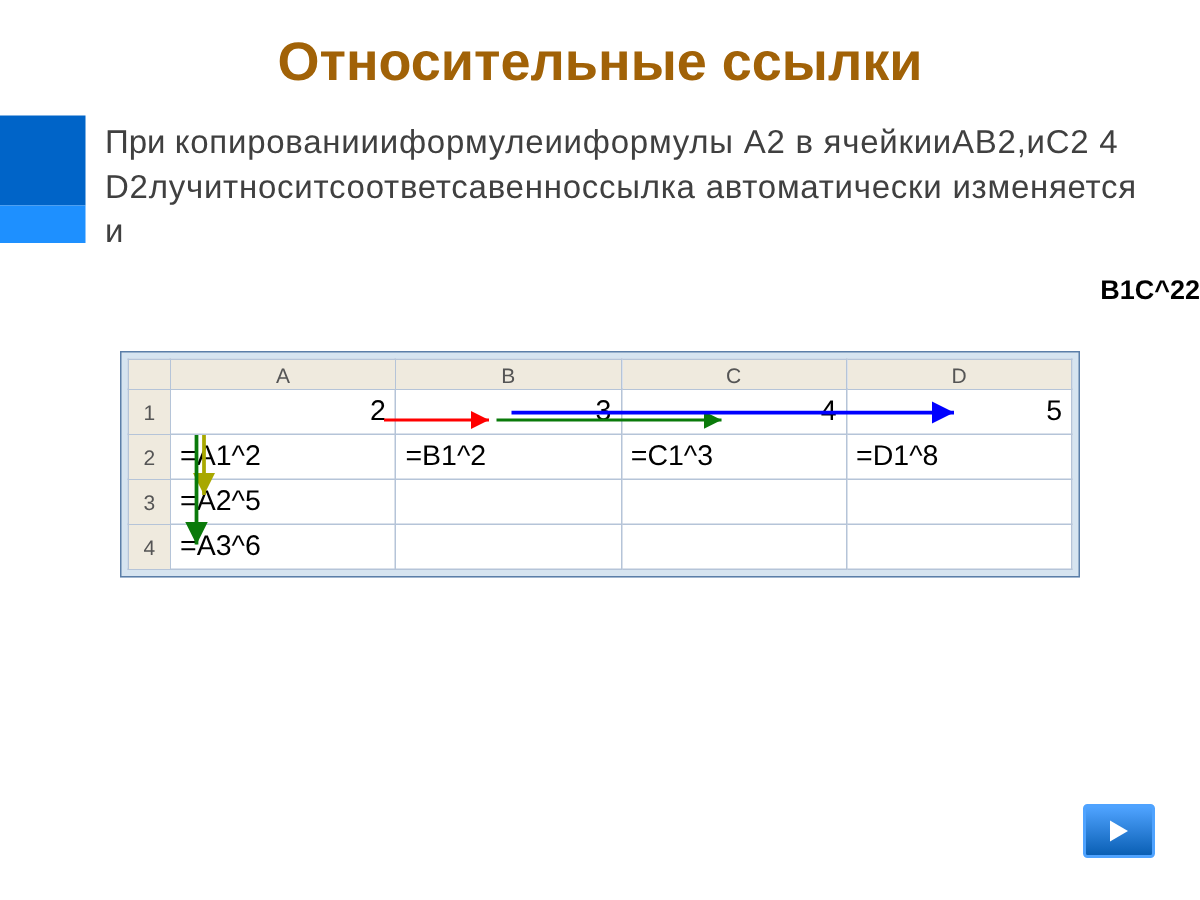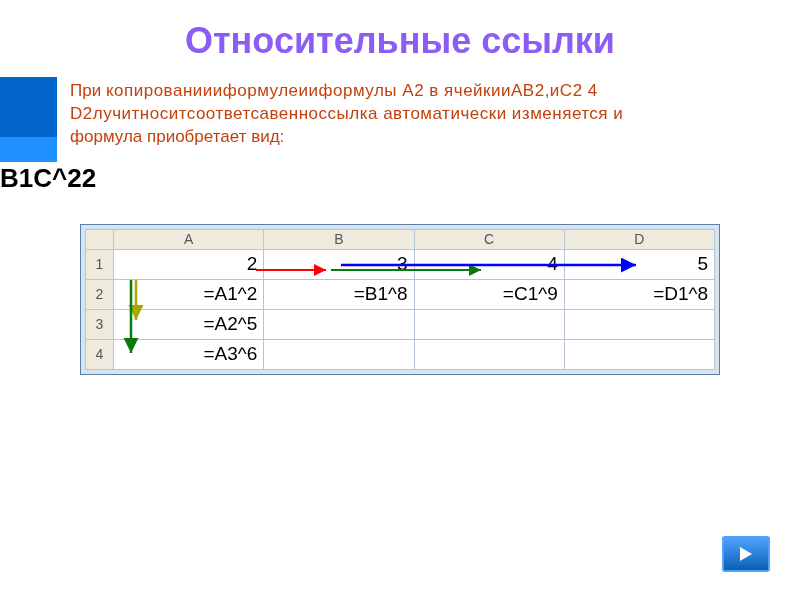--- a/index.html
+++ b/index.html
@@ -26,36 +26,36 @@
   }
   .decoration .dec-bottom {
     background: #1e90ff;
     height: 25px;
     width: 57px;
   }
   .title {
     text-align: center;
     font-size: 36px;
     font-weight: bold;
-    color: #8b5cf6;
+    color: #a16207;
     margin-top: 20px;
   }
   .paragraph {
     margin: 18px 42px 0 70px;
-    font-size: 17px;
-    color: #c2410c;
+    font-size: 22px;
+    color: #404040;
     text-align: justify;
     line-height: 1.35;
   }
   .paragraph .garbled {
     letter-spacing: 0.5px;
   }
   .formula-big {
-    text-align: left;
-    font-size: 26px;
+    text-align: right;
+    font-size: 18px;
     font-weight: bold;
     margin-top: 14px;
     color: #000;
   }
   .sheet-wrap {
     margin: 30px auto 0 auto;
     width: 640px;
     border: 1px solid #5b7ea8;
     background: #d6e4f0;
     padding: 4px;
@@ -83,21 +83,21 @@
     height: 20px;
   }
   .sheet .rowhdr {
     background: #efeade;
     text-align: center;
     width: 28px;
     font-size: 14px;
     color: #555;
   }
   .sheet .num { text-align: right; }
-  .sheet .fml { text-align: right; }
+  .sheet .fml { text-align: left; }
   .corner {
     background: #efeade;
     width: 28px;
   }
   .arrows {
     position: absolute;
     pointer-events: none;
   }
   .nav-btn {
     position: absolute;
@@ -121,21 +121,20 @@
 <div class="decoration">
   <div class="dec-top"></div>
   <div class="dec-bottom"></div>
 </div>
 
 <div class="title">Относительные ссылки</div>
 
 <div class="paragraph">
   <span>При </span><span class="garbled">копированиииформулеииформулы А2 в ячейкииАВ2,иС2 4</span><br>
   <span class="garbled">D2лучитноситсоответсавенноссылка автоматически изменяется и</span><br>
-  <span>формула приобретает вид:</span>
 </div>
 
 <div class="formula-big">В1С^22</div>
 
 <div class="sheet-wrap" style="position:relative;">
   <table class="sheet">
     <colgroup>
       <col style="width:28px">
       <col style="width:150px">
       <col style="width:150px">
@@ -155,22 +154,22 @@
       <tr>
         <td class="rowhdr">1</td>
         <td class="num">2</td>
         <td class="num">3</td>
         <td class="num">4</td>
         <td class="num">5</td>
       </tr>
       <tr>
         <td class="rowhdr">2</td>
         <td class="fml">=A1^2</td>
-        <td class="fml">=B1^8</td>
-        <td class="fml">=C1^9</td>
+        <td class="fml">=B1^2</td>
+        <td class="fml">=C1^3</td>
         <td class="fml">=D1^8</td>
       </tr>
       <tr>
         <td class="rowhdr">3</td>
         <td class="fml">=A2^5</td>
         <td></td>
         <td></td>
         <td></td>
       </tr>
       <tr>

